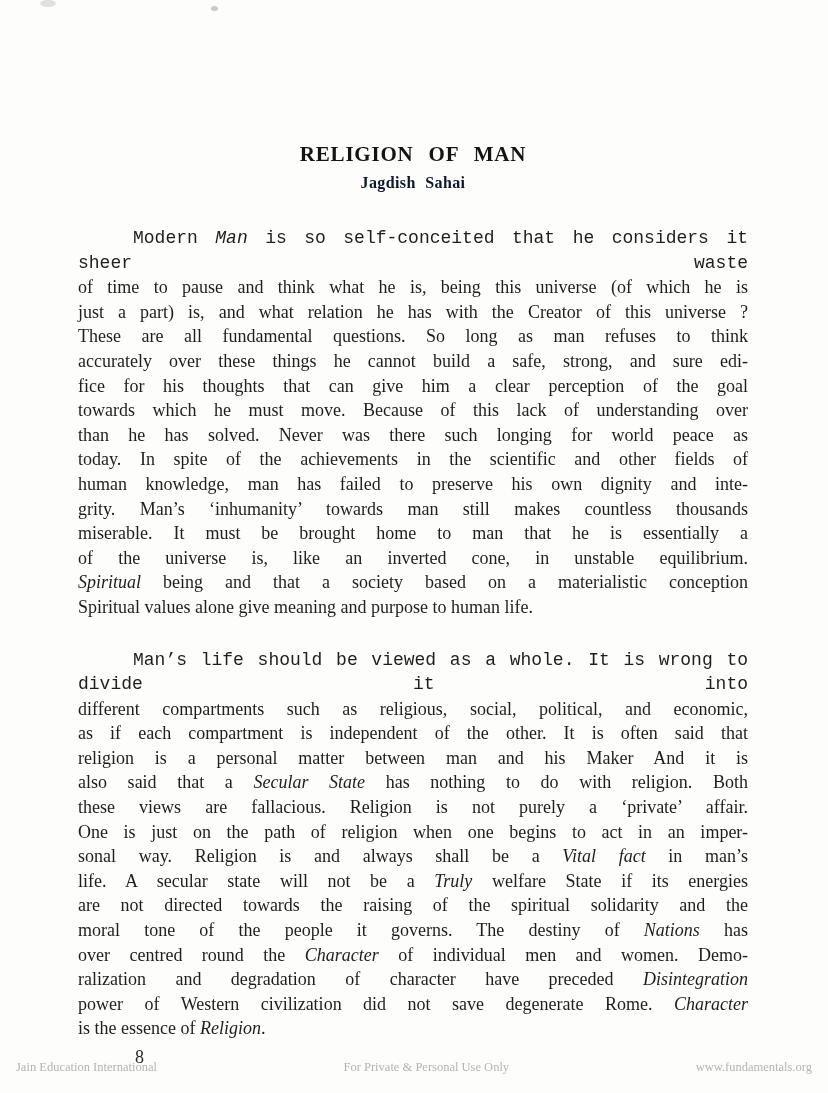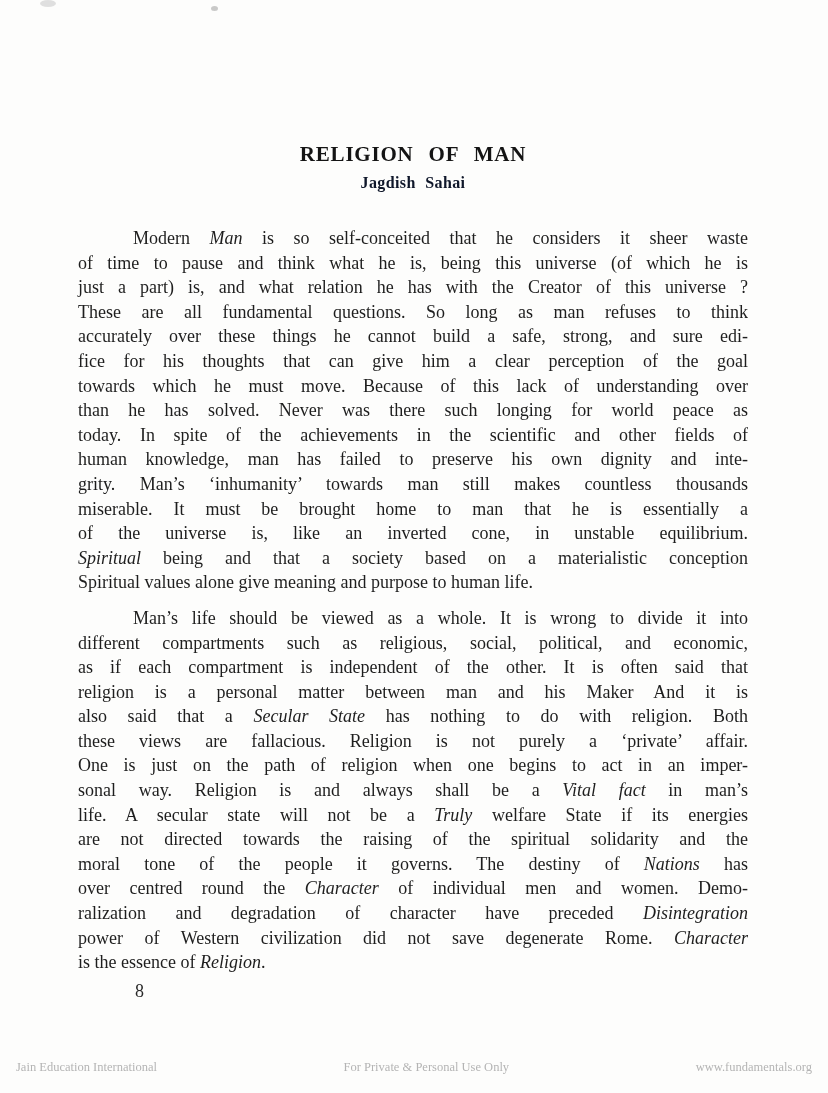--- a/index.html
+++ b/index.html
@@ -43,27 +43,27 @@
     letter-spacing: 0.4px;
     word-spacing: 5px;
     margin-top: 7px;
     color: #0f172a;
   }
   .body-text {
     margin-top: 33px;
     font-size: 18px;
     line-height: 24.6px;
   }
-  .paragraph + .paragraph { margin-top: 11px; }
+  .paragraph + .paragraph { margin-top: 28px; }
   .line {
     text-align: justify;
     text-align-last: justify;
     white-space: normal;
   }
-  .line.indent { text-indent: 55px; }
+  .line.indent { text-indent: 55px; font-family: Liberation Mono, monospace; }
   .line.last { text-align-last: left; }
   .line i { font-style: italic; }
   .pagenum {
     margin-top: 6px;
     padding-left: 57px;
     font-size: 18px;
     color: #2a2a2a;
   }
   .footer {
     position: absolute;

